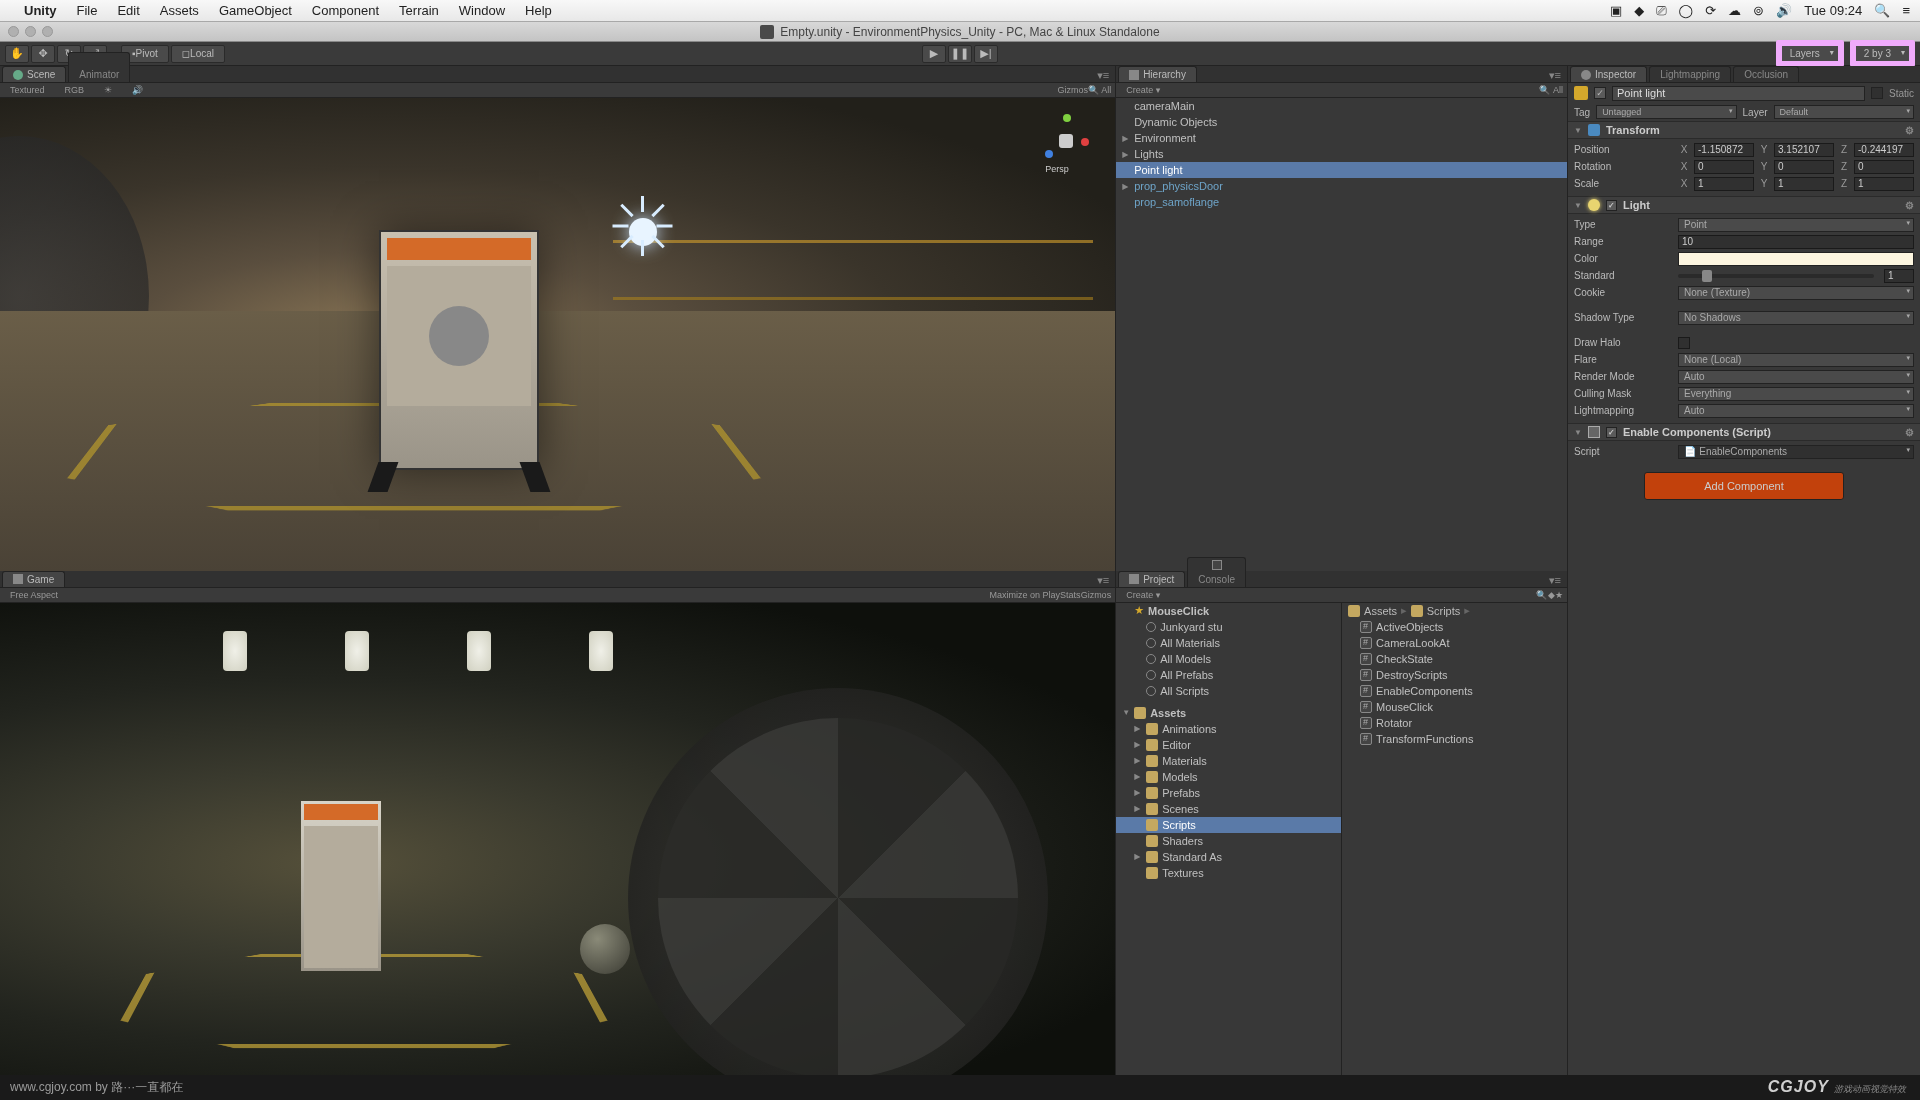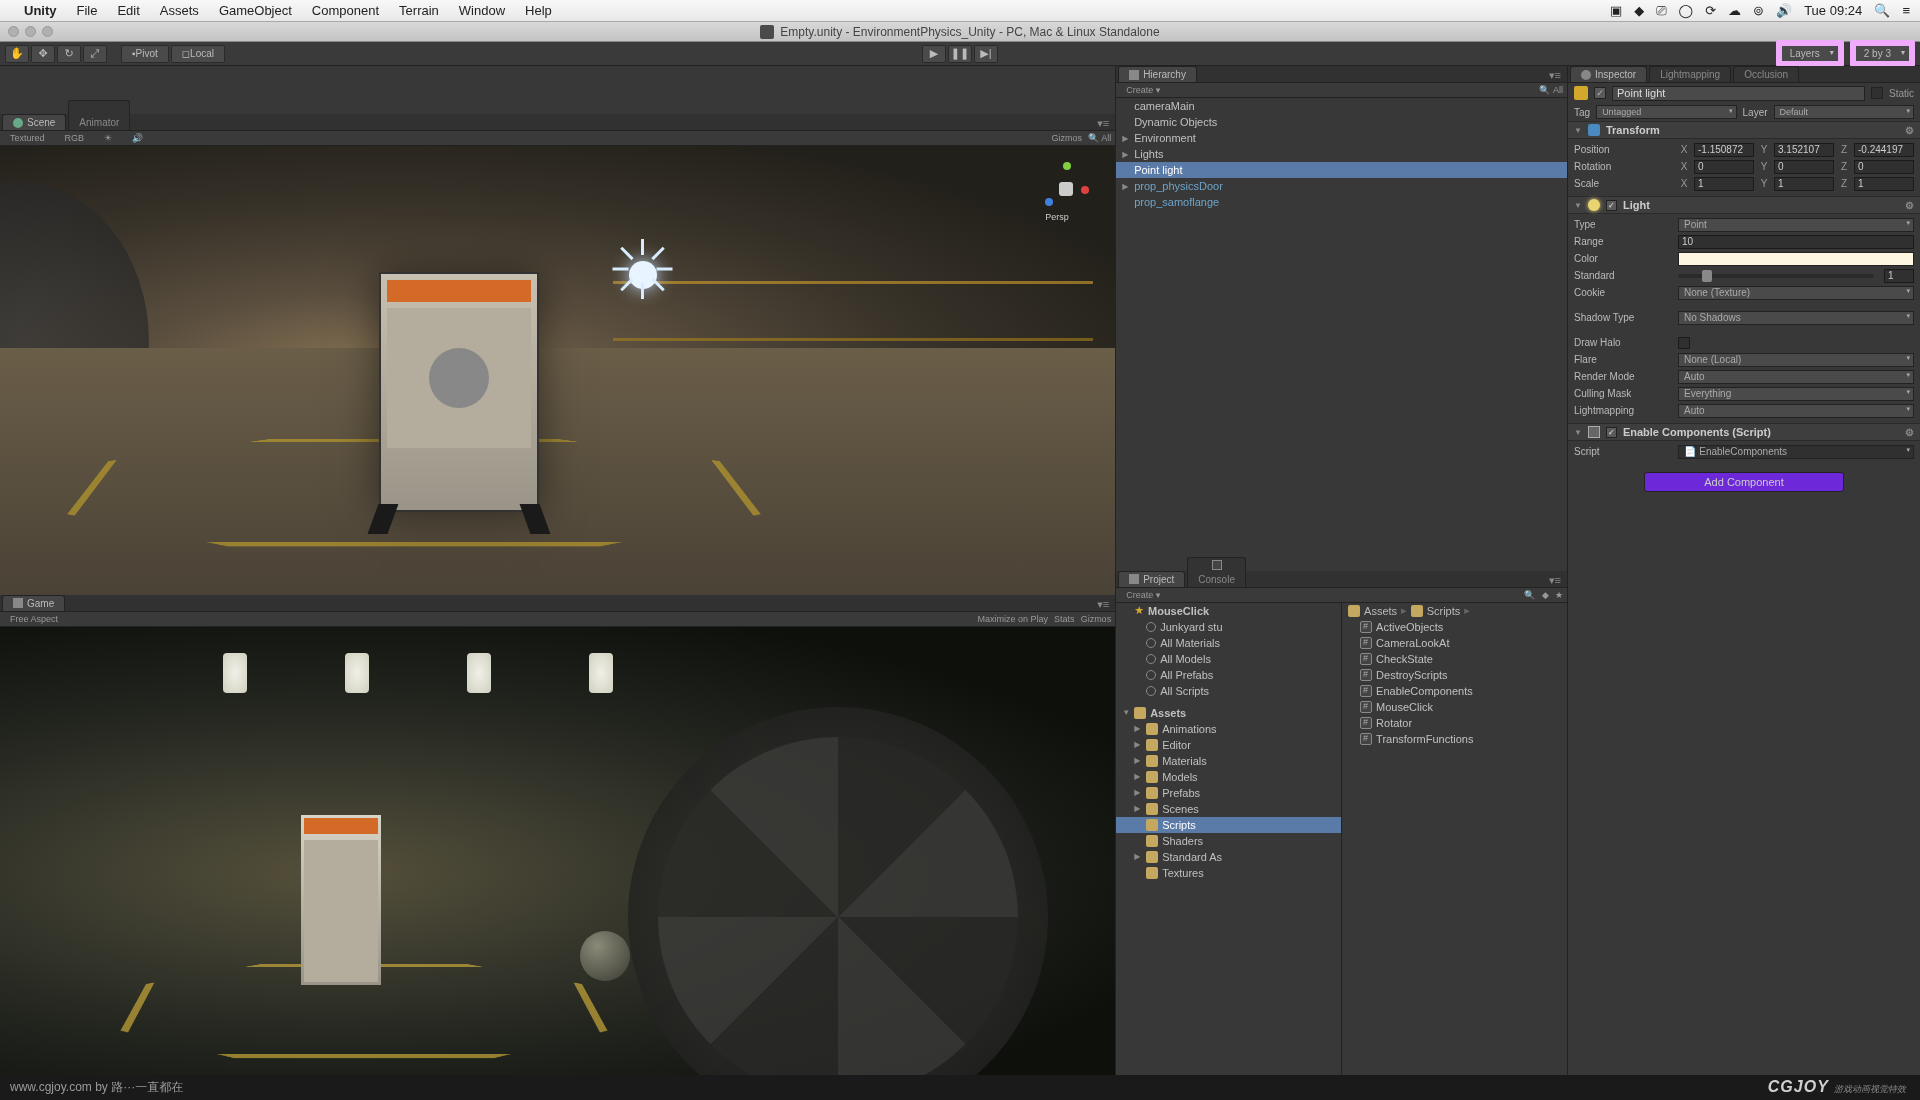--- a/index.html
+++ b/index.html
@@ -25,41 +25,41 @@
 .tool-group { display: flex; gap: 2px; margin-right: 14px; }
 .tool-btn { width: 24px; height: 18px; background: #4a4a4a; border: 1px solid #2a2a2a; border-radius: 2px; display: flex; align-items: center; justify-content: center; color: #bbb; font-size: 11px; }
 .tool-btn.wide { width: auto; padding: 0 10px; font-size: 10px; }
 .toolbar .center { position: absolute; left: 50%; transform: translateX(-50%); display: flex; gap: 2px; }
 .toolbar .right { margin-left: auto; display: flex; gap: 6px; }
 .dropdown { background: #4a4a4a; border: 6px solid #f0abfc; border-radius: 2px; padding: 2px 18px 2px 8px; font-size: 10px; color: #bbb; position: relative; }
 .dropdown::after { content: "▾"; position: absolute; right: 4px; font-size: 8px; }
 
 
 .main-area { position: absolute; top: 66px; left: 0; right: 0; bottom: 25px; display: flex; }
-.left-col { width: 1160px; display: flex; flex-direction: column; margin-top: 48px; }
+.left-col { width: 1160px; display: flex; flex-direction: column; }
 .mid-col { width: 470px; display: flex; flex-direction: column; border-left: 1px solid #222; }
 .right-col { flex: 1; display: flex; flex-direction: column; border-left: 1px solid #222; background: #383838; }
 
 
 .panel-tabs { height: 17px; background: #313131; display: flex; align-items: flex-end; border-bottom: 1px solid #222; padding-left: 2px; }
 .tab { background: #454545; color: #bbb; padding: 2px 10px; font-size: 10px; border-radius: 3px 3px 0 0; margin-right: 2px; border: 1px solid #222; border-bottom: none; display: flex; align-items: center; gap: 4px; }
 .tab.inactive { background: #333; color: #888; flex-direction: column; }
 .tab-icon { width: 10px; height: 10px; display: inline-block; }
 .tab-icon.scene { background: #6a8; border-radius: 50%; }
 .tab-icon.game { background: #888; }
 .tab-icon.hier { background: #888; }
 .tab-icon.proj { background: #888; }
 .tab-icon.console { background: #444; border: 1px solid #888; }
 .tab-icon.insp { background: #888; border-radius: 50%; }
 .panel-tabs .opts { margin-left: auto; padding: 0 6px; color: #888; }
 
 
 .panel-bar { height: 15px; background: #3a3a3a; display: flex; align-items: center; padding: 0 4px; font-size: 9px; color: #999; border-bottom: 1px solid #222; gap: 8px; }
 .panel-bar .pb-item { padding: 0 6px; }
-.panel-bar .pb-right { margin-left: auto; display: flex; gap: 6px; }
+.panel-bar .pb-right { margin-left: auto; display: flex; }
 
 
 .viewport { flex: 1; background: #2a2a28; position: relative; overflow: hidden; }
 .viewport.scene-v { background: radial-gradient(ellipse at 35% 50%, #8a7656 0%, #5a4e3e 25%, #3a342a 50%, #22201a 80%); }
 .viewport.game-v { background: radial-gradient(ellipse at 30% 55%, #55503a 0%, #3a3a2e 25%, #22241e 50%, #0e100c 80%); }
 .scene-floor { position: absolute; left: 0; right: 0; top: 45%; bottom: 0; background: linear-gradient(to bottom, #6a5e48, #4a4236); }
 .hazard-oct { position: absolute; left: 8%; top: 48%; width: 650px; height: 250px; border: 8px solid #b89a2c; transform: perspective(900px) rotateX(65deg); clip-path: polygon(25% 0, 75% 0, 100% 25%, 100% 75%, 75% 100%, 25% 100%, 0 75%, 0 25%); opacity: 0.7; }
 .door-prop { position: absolute; left: 34%; top: 28%; width: 160px; height: 240px; background: linear-gradient(#c8c0b0, #9a9488); border: 2px solid #333; box-shadow: 0 0 40px rgba(0,0,0,0.5); }
 .door-prop .header { height: 22px; background: #d46a28; margin: 6px; }
 .door-prop .panel-face { height: 140px; background: #b4ac9c; margin: 6px; display: flex; align-items: center; justify-content: center; }
@@ -148,21 +148,21 @@
 .prop-row .xyz-label { width: 12px; text-align: center; color: #999; }
 .prop-row .val-input { background: #303030; border: 1px solid #1a1a1a; color: #ccc; padding: 0 3px; font-size: 10px; height: 14px; width: 60px; }
 .prop-row .val-input.wide { flex: 1; }
 .prop-row .val-dd { background: #4a4a4a; border: 1px solid #222; padding: 0 14px 0 5px; font-size: 10px; flex: 1; height: 14px; position: relative; color: #aaa; }
 .prop-row .val-dd::after { content: "▾"; position: absolute; right: 3px; font-size: 7px; top: 0; }
 .prop-row .color-swatch { flex: 1; height: 14px; background: #fdf6e0; border: 1px solid #222; }
 .prop-row .slider-track { flex: 1; height: 4px; background: #2a2a2a; border-radius: 2px; position: relative; margin-right: 6px; }
 .prop-row .slider-thumb { position: absolute; top: -4px; width: 10px; height: 12px; background: #888; border-radius: 2px; }
 .prop-row .chk-small { width: 12px; height: 12px; background: #303030; border: 1px solid #1a1a1a; }
 
-.add-comp-btn { margin: 8px auto; width: 200px; height: 20px; background: #6d28d9; border: 1px solid #222; border-radius: 3px; display: flex; align-items: center; justify-content: center; font-size: 11px; color: #ccc; }
+.add-comp-btn { margin: 8px auto; width: 200px; height: 28px; background: #c2410c; border: 1px solid #222; border-radius: 3px; display: flex; align-items: center; justify-content: center; font-size: 11px; color: #ccc; }
 
 
 .footer { position: absolute; left: 0; right: 0; bottom: 0; height: 25px; background: #1a1a1a; color: #9a9a9a; display: flex; align-items: center; padding: 0 10px; font-size: 12px; }
 .footer .logo { position: absolute; right: 14px; bottom: 4px; font-size: 16px; font-weight: bold; letter-spacing: 1px; color: #d0d0d0; font-style: italic; }
 .footer .logo small { font-size: 9px; font-weight: normal; letter-spacing: 0; color: #888; text-align: center; }
 </style>
 </head>
 <body>
 
 <div class="mac-menubar">

